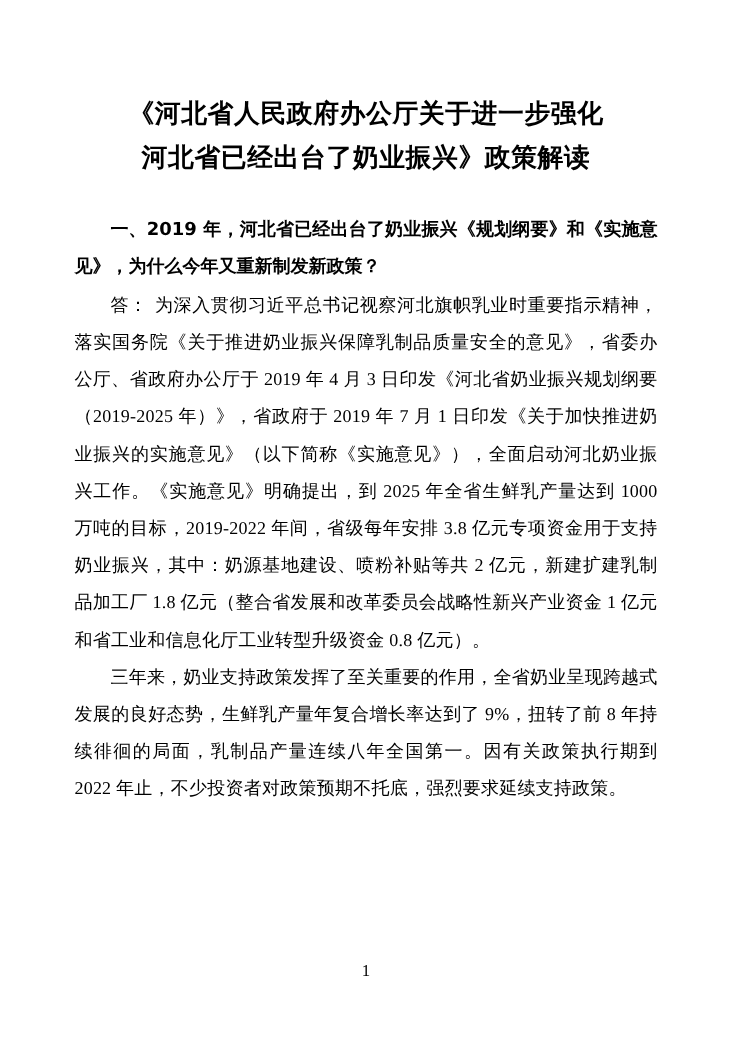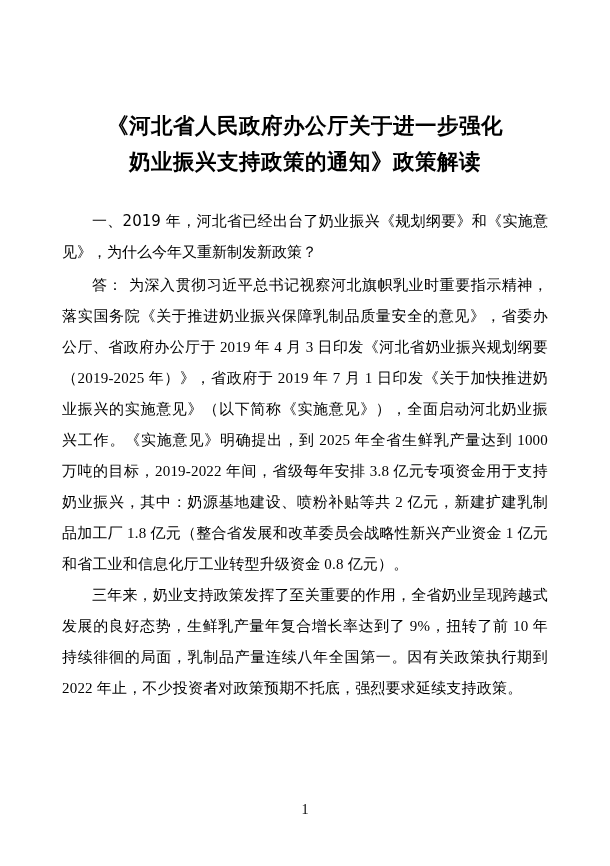--- a/index.html
+++ b/index.html
@@ -12,40 +12,40 @@
     height: 866px;
     font-family: "Liberation Serif", "DejaVu Serif", serif;
     color: #000000;
     position: relative;
     overflow: hidden;
   }
   .page {
     width: 610px;
     height: 866px;
     box-sizing: border-box;
-    padding: 108px 62px 0 62px;
+    padding: 78px 62px 0 62px;
     position: relative;
   }
   .doc-title {
     text-align: center;
     font-family: "DejaVu Serif", "Liberation Serif", serif;
     font-weight: bold;
     font-size: 21.5px;
     line-height: 36px;
     letter-spacing: 0.5px;
     margin: 0 0 26px 0;
     color: #000;
   }
   .doc-title .line {
     display: block;
     white-space: nowrap;
   }
   .q-heading {
     font-family: "DejaVu Sans", "Liberation Sans", sans-serif;
-    font-weight: normal;
+    font-weight: bold;
     font-size: 15px;
     line-height: 31px;
     text-align: justify;
     text-justify: inter-ideograph;
     margin: 0 0 2px 0;
     text-indent: 30px;
   }
   .para {
     font-size: 15px;
     line-height: 31px;
@@ -68,25 +68,25 @@
     font-family: "Liberation Serif", serif;
   }
 </style>
 </head>
 <body>
 
 <div class="page">
 
   <h1 class="doc-title">
     <span class="line">《河北省人民政府办公厅关于进一步强化</span>
-    <span class="line">奶业振兴支持政策的通知》政策解读</span>
+    <span class="line">河北省已经出台了奶业振兴》政策解读</span>
   </h1>
 
   <p class="q-heading">一、2019 年，河北省已经出台了奶业振兴《规划纲要》和《实施意见》，为什么今年又重新制发新政策？</p>
 
   <p class="para"><span class="ans-label">答：</span><span>为深入贯彻习近平总书记视察河北旗帜乳业时重要指示精神，落实国务院《关于推进奶业振兴保障乳制品质量安全的意见》，省委办公厅、省政府办公厅于 2019 年 4 月 3 日印发《河北省奶业振兴规划纲要（2019-2025 年）》，省政府于 2019 年 7 月 1 日印发《关于加快推进奶业振兴的实施意见》（以下简称《实施意见》），全面启动河北奶业振兴工作。《实施意见》明确提出，到 2025 年全省生鲜乳产量达到 1000 万吨的目标，2019-2022 年间，省级每年安排 3.8 亿元专项资金用于支持奶业振兴，其中：奶源基地建设、喷粉补贴等共 2 亿元，新建扩建乳制品加工厂 1.8 亿元（整合省发展和改革委员会战略性新兴产业资金 1 亿元和省工业和信息化厅工业转型升级资金 0.8 亿元）。</span></p>
 
-  <p class="para">三年来，奶业支持政策发挥了至关重要的作用，全省奶业呈现跨越式发展的良好态势，生鲜乳产量年复合增长率达到了 9%，扭转了前 10 年持续徘徊的局面，乳制品产量连续八年全国第一。因有关政策执行期到 2022 年止，不少投资者对政策预期不托底，强烈要求延续支持政策。</p>
+  <p class="para">三年来，奶业支持政策发挥了至关重要的作用，全省奶业呈现跨越式发展的良好态势，生鲜乳产量年复合增长率达到了 9%，扭转了前 8 年持续徘徊的局面，乳制品产量连续八年全国第一。因有关政策执行期到 2022 年止，不少投资者对政策预期不托底，强烈要求延续支持政策。</p>
 
 
   <div class="page-number">1</div>
 
 </div>
 
 </body></html>

